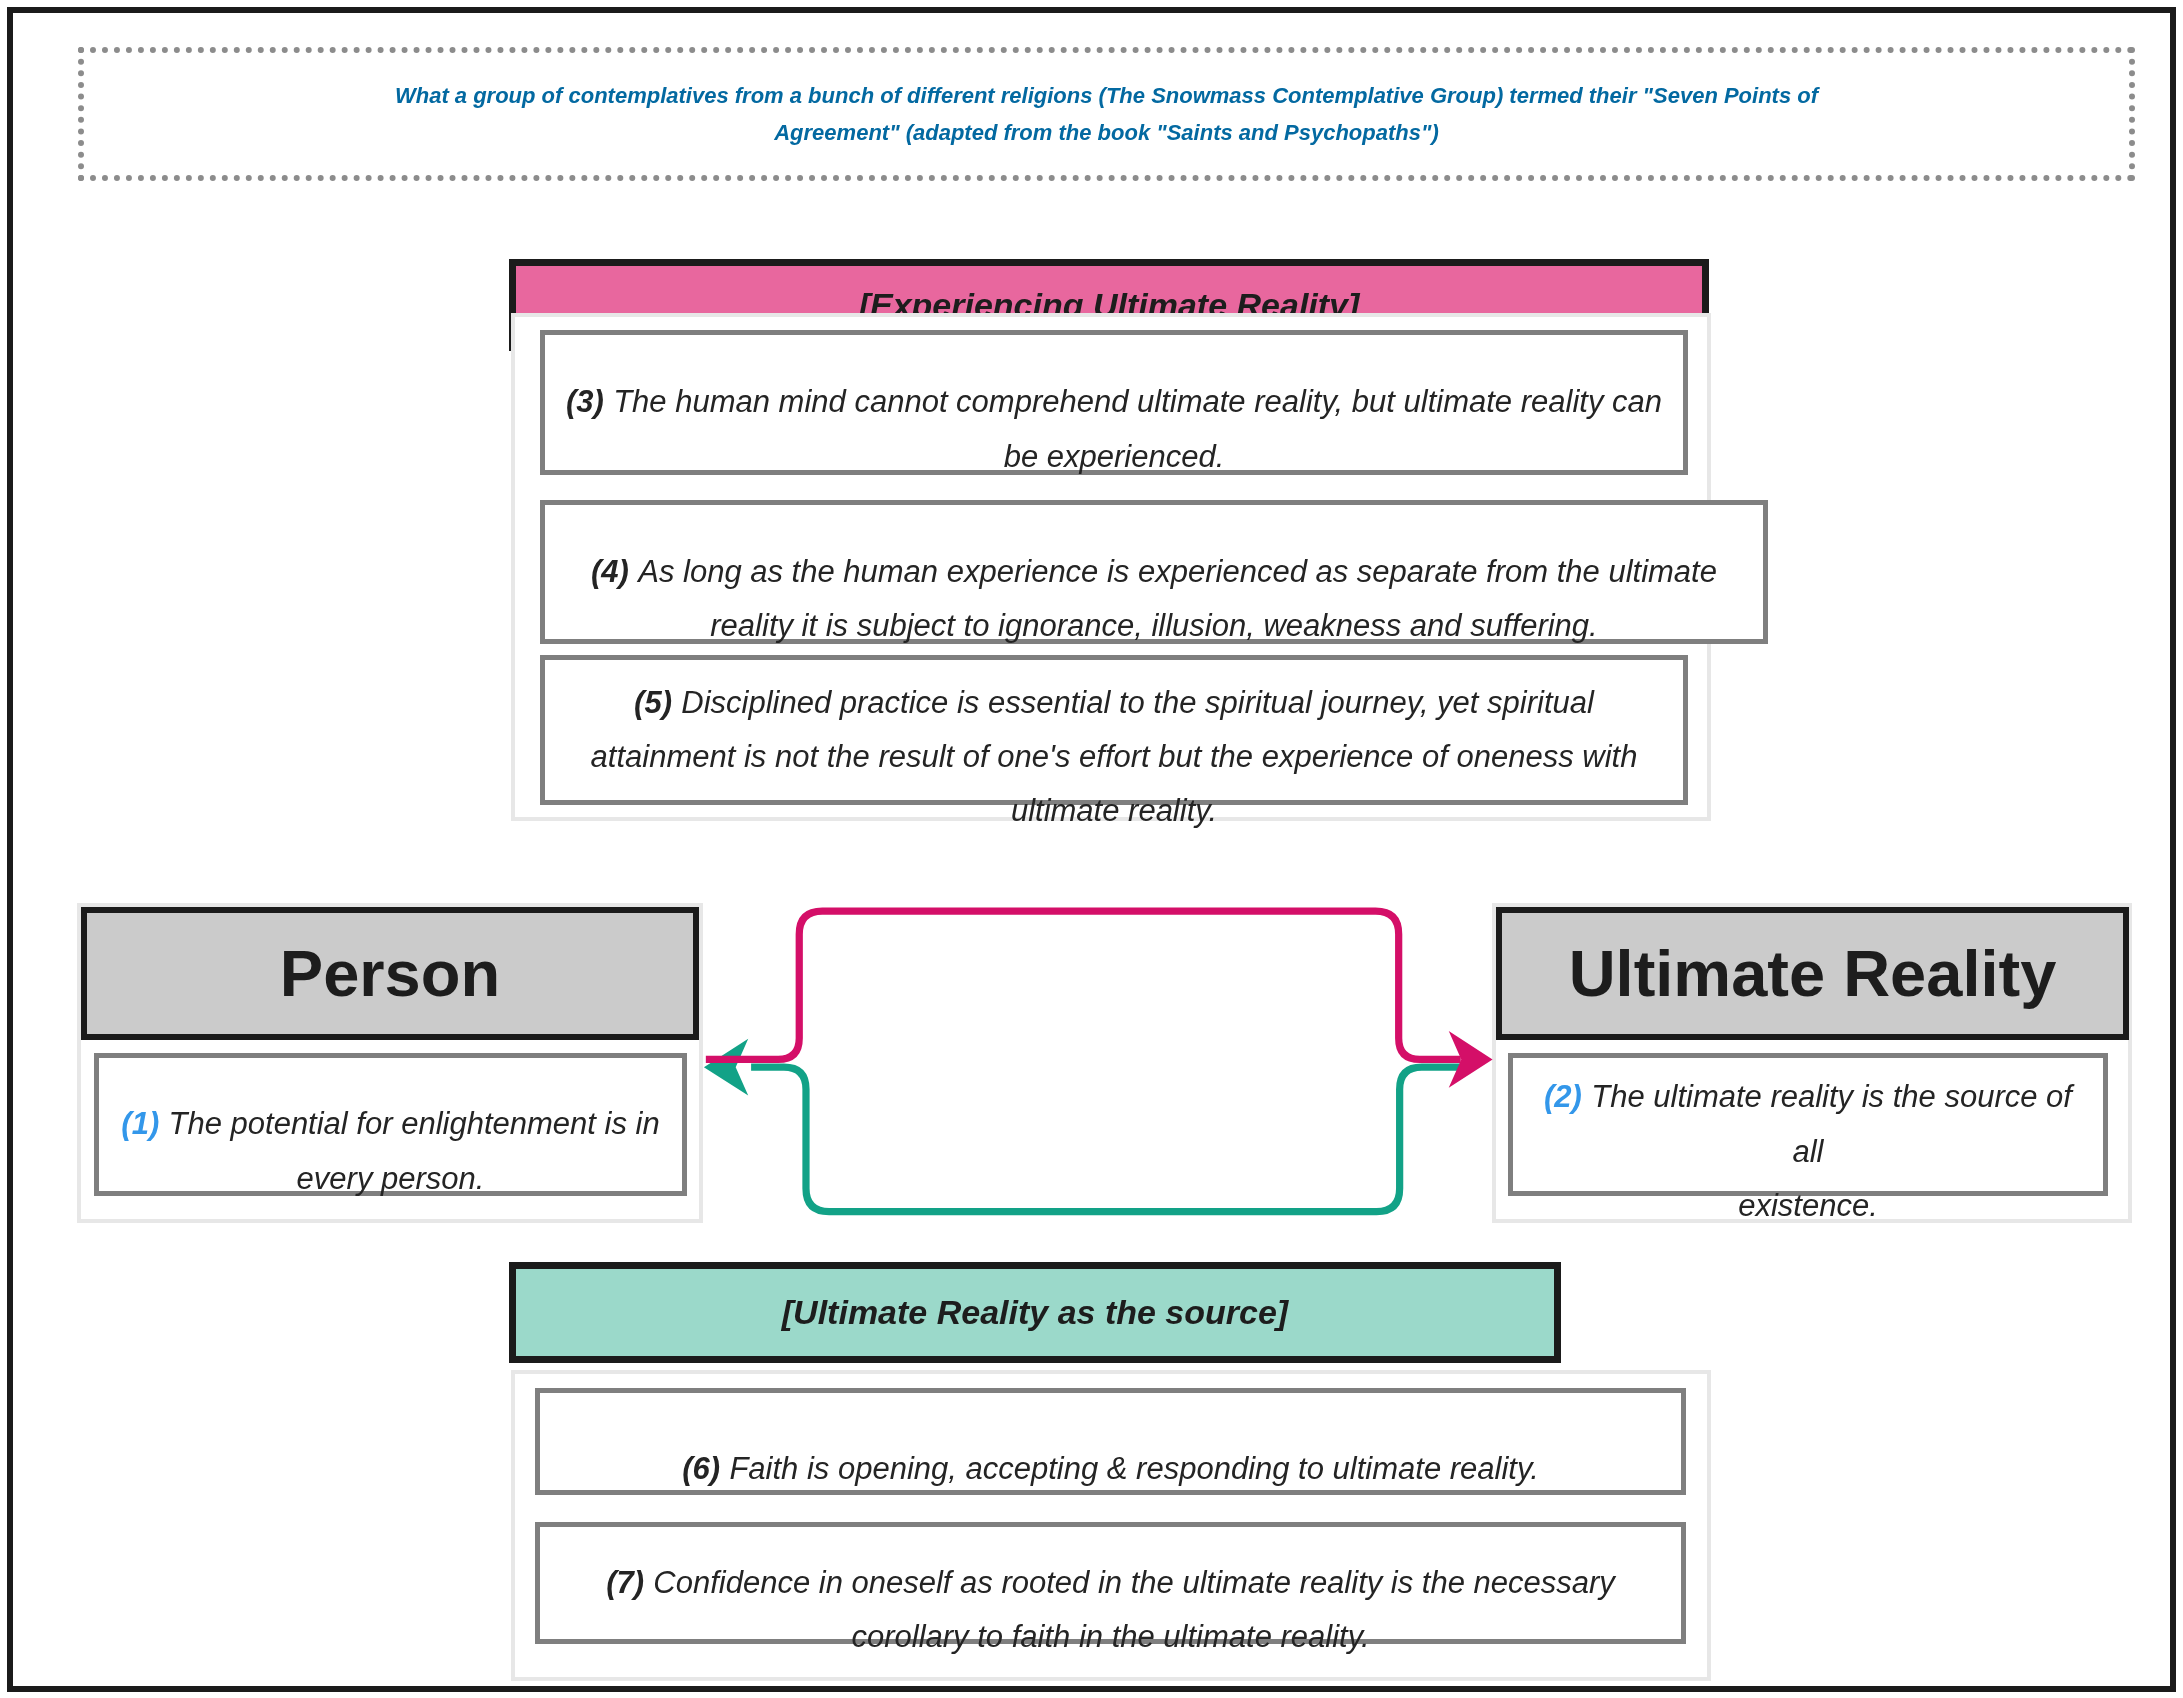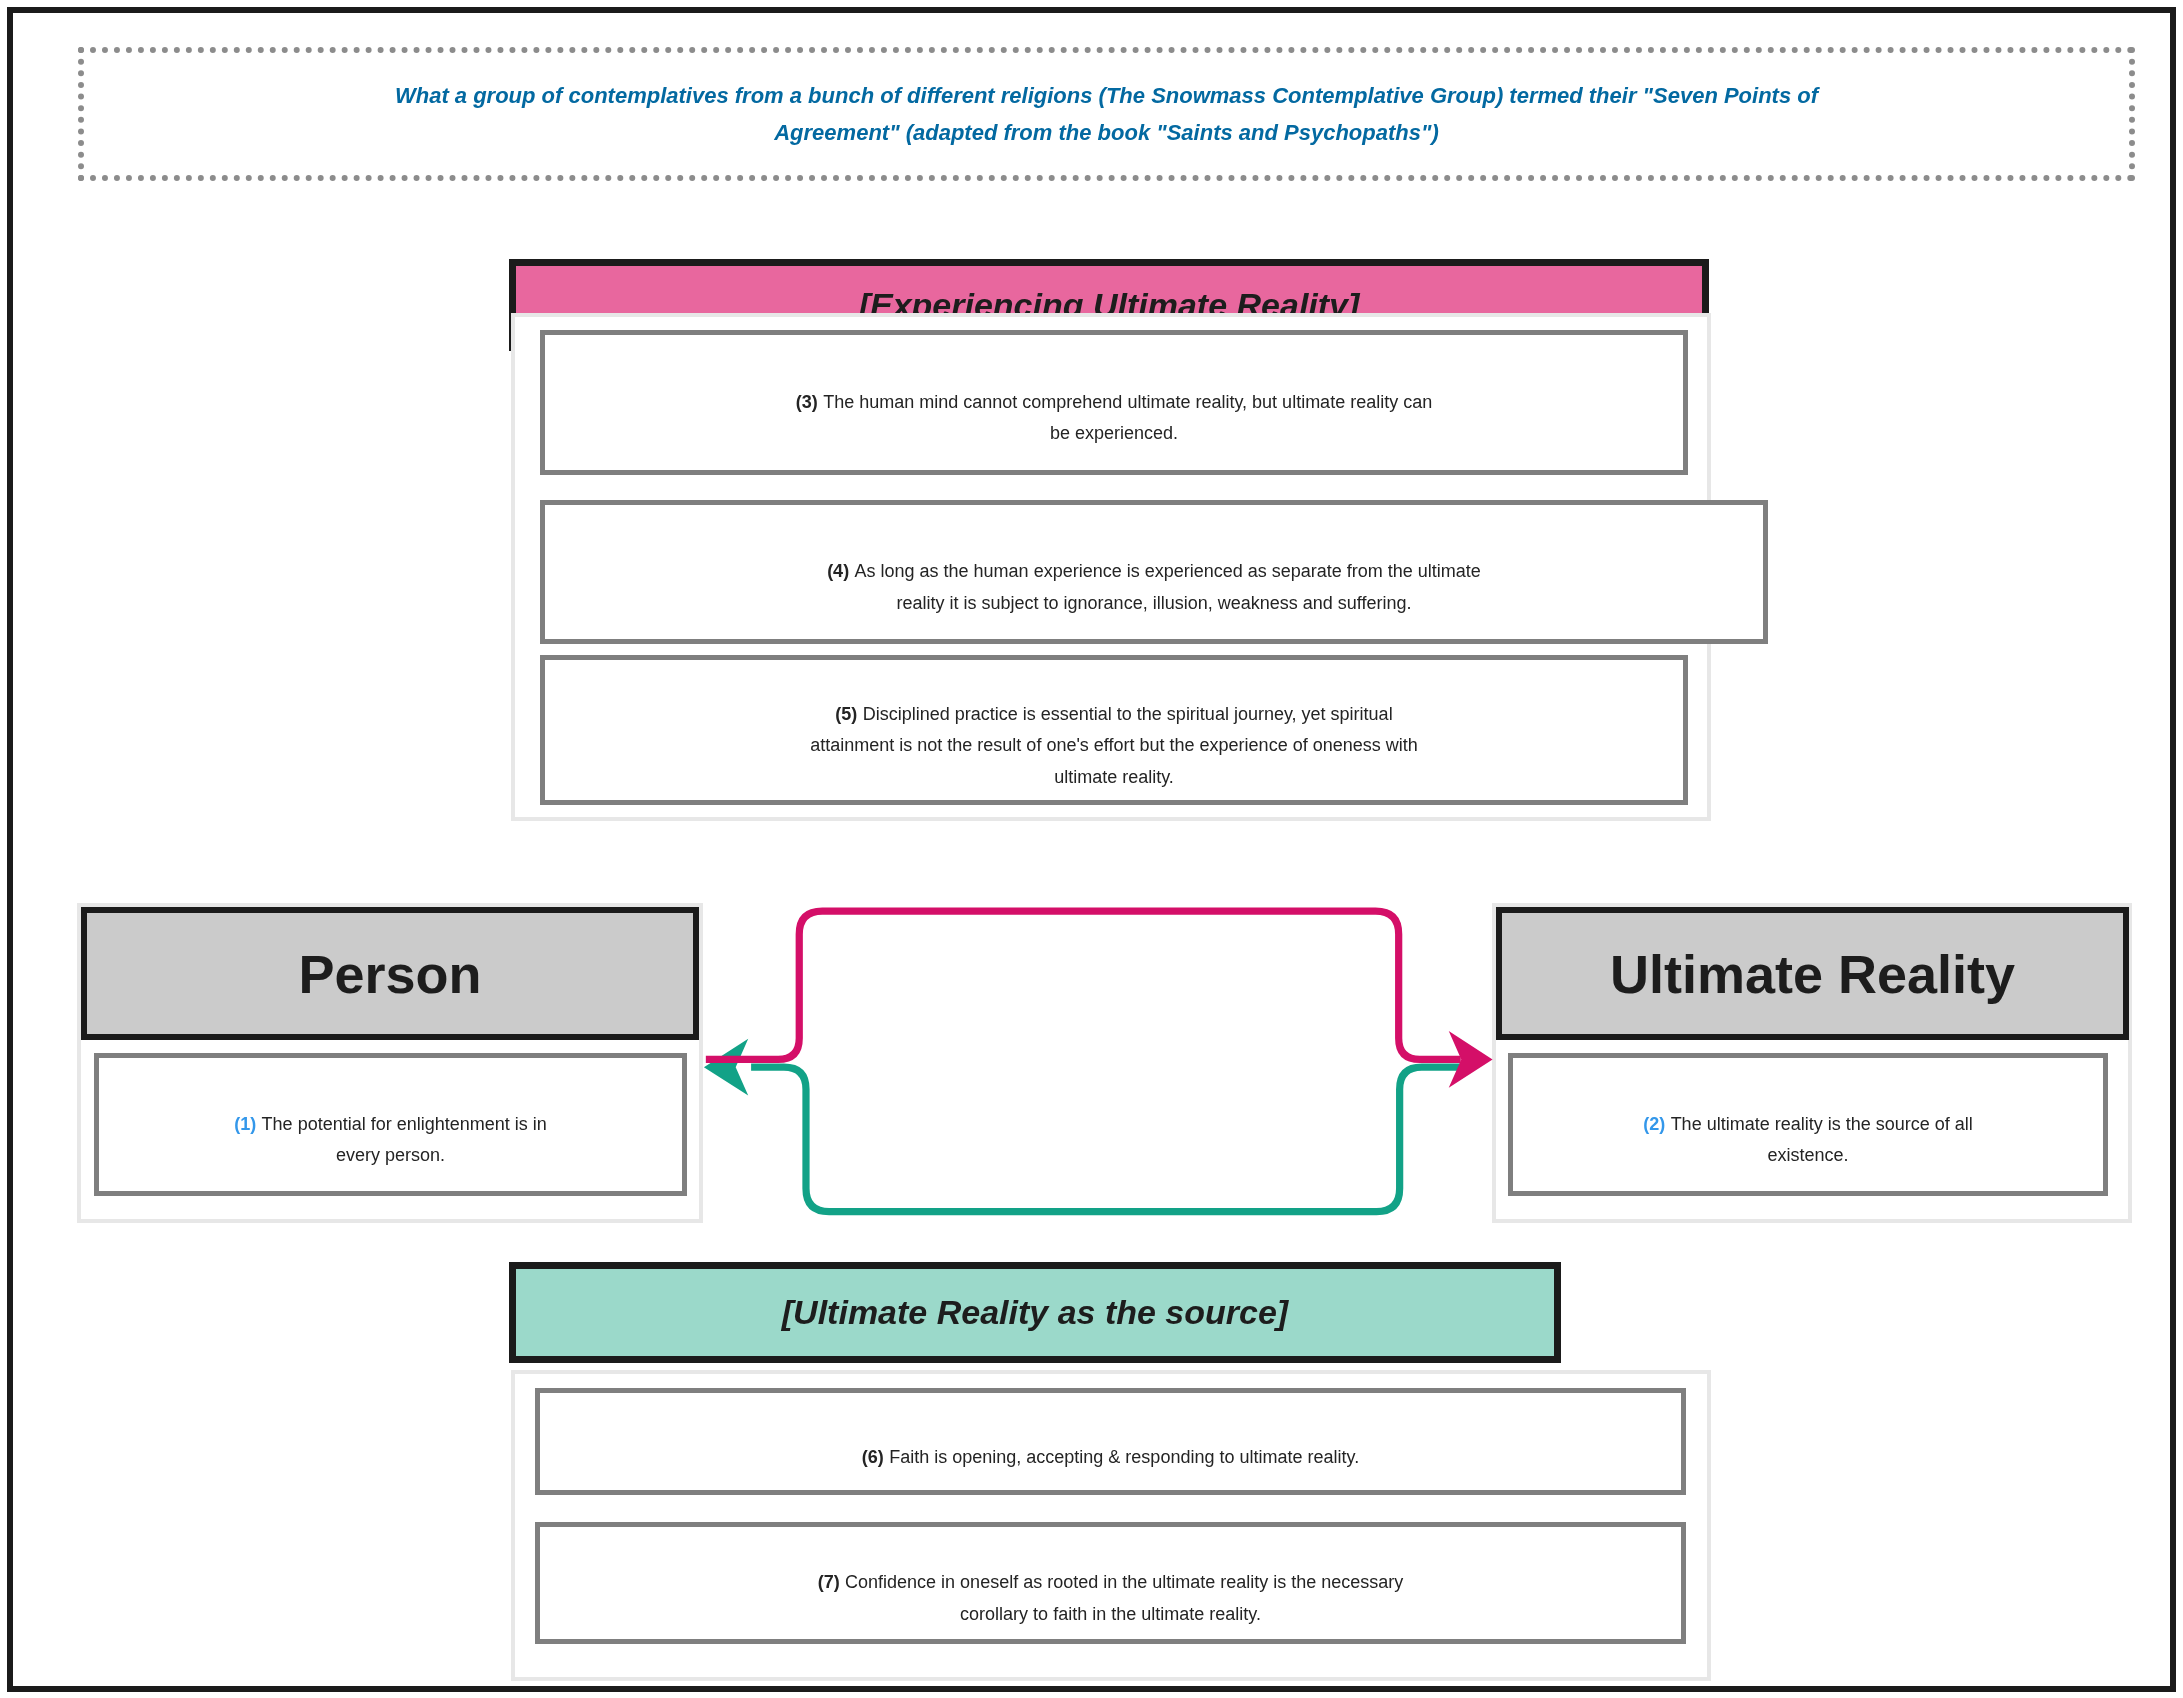--- a/index.html
+++ b/index.html
@@ -38,37 +38,37 @@
     border:4.3px solid #e7e7e7;
   }
   .panel-top{left:511px;top:313px;width:1200px;height:508px;}
   .panel-left{left:77px;top:903px;width:626px;height:320px;}
   .panel-right{left:1492px;top:903px;width:640px;height:320px;}
   .panel-bottom{left:511px;top:1370px;width:1200px;height:311px;}
 
   .point-box{
     background:#ffffff;
     border:5.8px solid #7f7f7f;
-    font-size:18px;
+    font-size:31px;font-style:italic;
     line-height:1.75;color:#242424;
     padding:4.8px 14.4px;
   }
   .box3{left:540px;top:330px;width:1148px;height:145px;}
   .box4{left:540px;top:500px;width:1228px;height:144px;}
   .box5{left:540px;top:655px;width:1148px;height:150px;}
   .box1{left:94px;top:1053px;width:593px;height:143px;}
   .box2{left:1508px;top:1053px;width:600px;height:143px;}
   .box6{left:535px;top:1388px;width:1151px;height:107px;}
   .box7{left:535px;top:1522px;width:1151px;height:122px;}
 
   .num{font-weight:bold;margin-right:0.3em;}
 
   .node{
     border:6.3px solid #1b1b1b;
-    font-size:54px;font-weight:bold;
+    font-size:65px;font-weight:bold;
     color:#1d1d1d;white-space:nowrap;
   }
   .node-person{left:81px;top:907px;width:618px;height:133px;}
   .node-ur{left:1496px;top:907px;width:633px;height:133px;}
 
   .cycle-svg{left:0;top:0;width:2183px;height:1699px;pointer-events:none;}
 </style>
 </head>
 <body>
 

